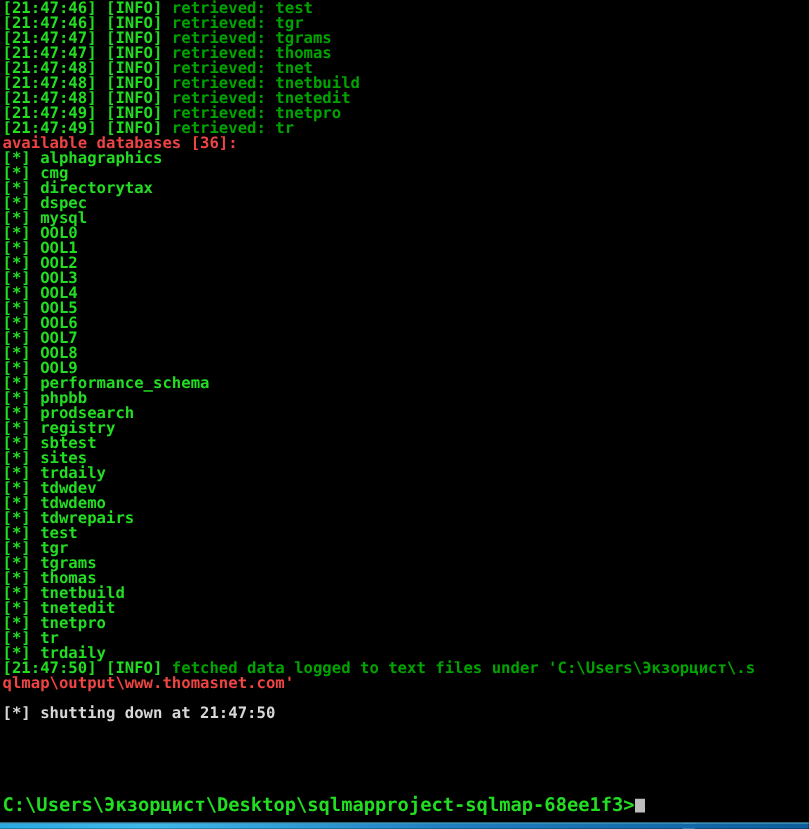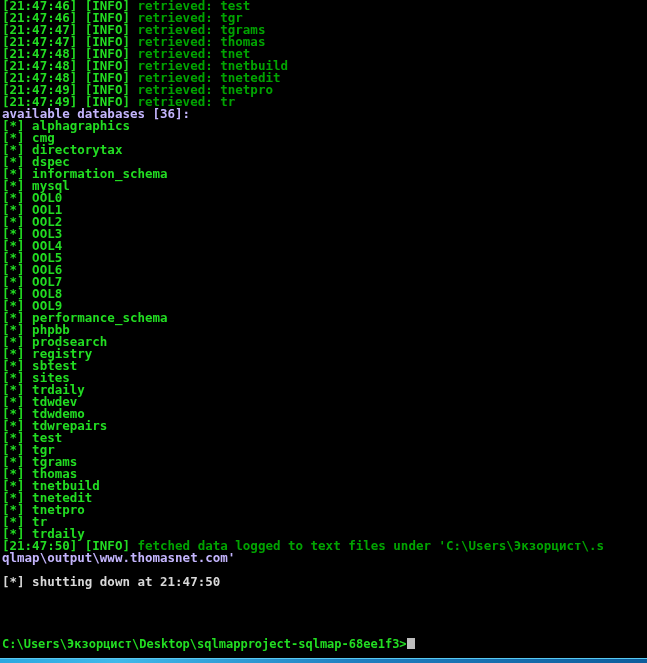--- a/index.html
+++ b/index.html
@@ -63,36 +63,36 @@
     line-height: 12px;
     font-size: 12.5px;
     letter-spacing: 0px;
     white-space: pre;
     font-weight: bold;
     padding-left: 2px;
   }
   .line.spacer { color: transparent; }
 
   .bright { color: #22dd22; }
-  .dim    { color: #c4b5fd; }
+  .dim    { color: #ef4444; }
   .white  { color: #d8d8d8; }
 
   .seg { white-space: pre; }
 
   
   .log .pfx { color: #22dd22; }
   .log .msg { color: #00a400; }
 
   #prompt-line {
     position: absolute;
     left: 2px;
     top: 637px;
     height: 14px;
     line-height: 14px;
-    font-size: 12px;
+    font-size: 15px;
     font-weight: bold;
     white-space: pre;
     color: #22dd22;
   }
   #cursor-block {
     display: inline-block;
     width: 8px;
     height: 11px;
     background: #bdbdbd;
     vertical-align: -1px;
@@ -138,21 +138,20 @@
         <div class="line log"><span class="seg pfx">[21:47:49] [INFO] </span><span class="seg msg">retrieved: tr</span></div>
       </div>
 
     <div class="line dim">available databases [36]:</div>
 
     <div id="db-block">
         <div class="line bright"><span class="seg">[*] </span><span class="seg">alphagraphics</span></div>
         <div class="line bright"><span class="seg">[*] </span><span class="seg">cmg</span></div>
         <div class="line bright"><span class="seg">[*] </span><span class="seg">directorytax</span></div>
         <div class="line bright"><span class="seg">[*] </span><span class="seg">dspec</span></div>
-        <div class="line bright"><span class="seg">[*] </span><span class="seg">information_schema</span></div>
         <div class="line bright"><span class="seg">[*] </span><span class="seg">mysql</span></div>
         <div class="line bright"><span class="seg">[*] </span><span class="seg">OOL0</span></div>
         <div class="line bright"><span class="seg">[*] </span><span class="seg">OOL1</span></div>
         <div class="line bright"><span class="seg">[*] </span><span class="seg">OOL2</span></div>
         <div class="line bright"><span class="seg">[*] </span><span class="seg">OOL3</span></div>
         <div class="line bright"><span class="seg">[*] </span><span class="seg">OOL4</span></div>
         <div class="line bright"><span class="seg">[*] </span><span class="seg">OOL5</span></div>
         <div class="line bright"><span class="seg">[*] </span><span class="seg">OOL6</span></div>
         <div class="line bright"><span class="seg">[*] </span><span class="seg">OOL7</span></div>
         <div class="line bright"><span class="seg">[*] </span><span class="seg">OOL8</span></div>

